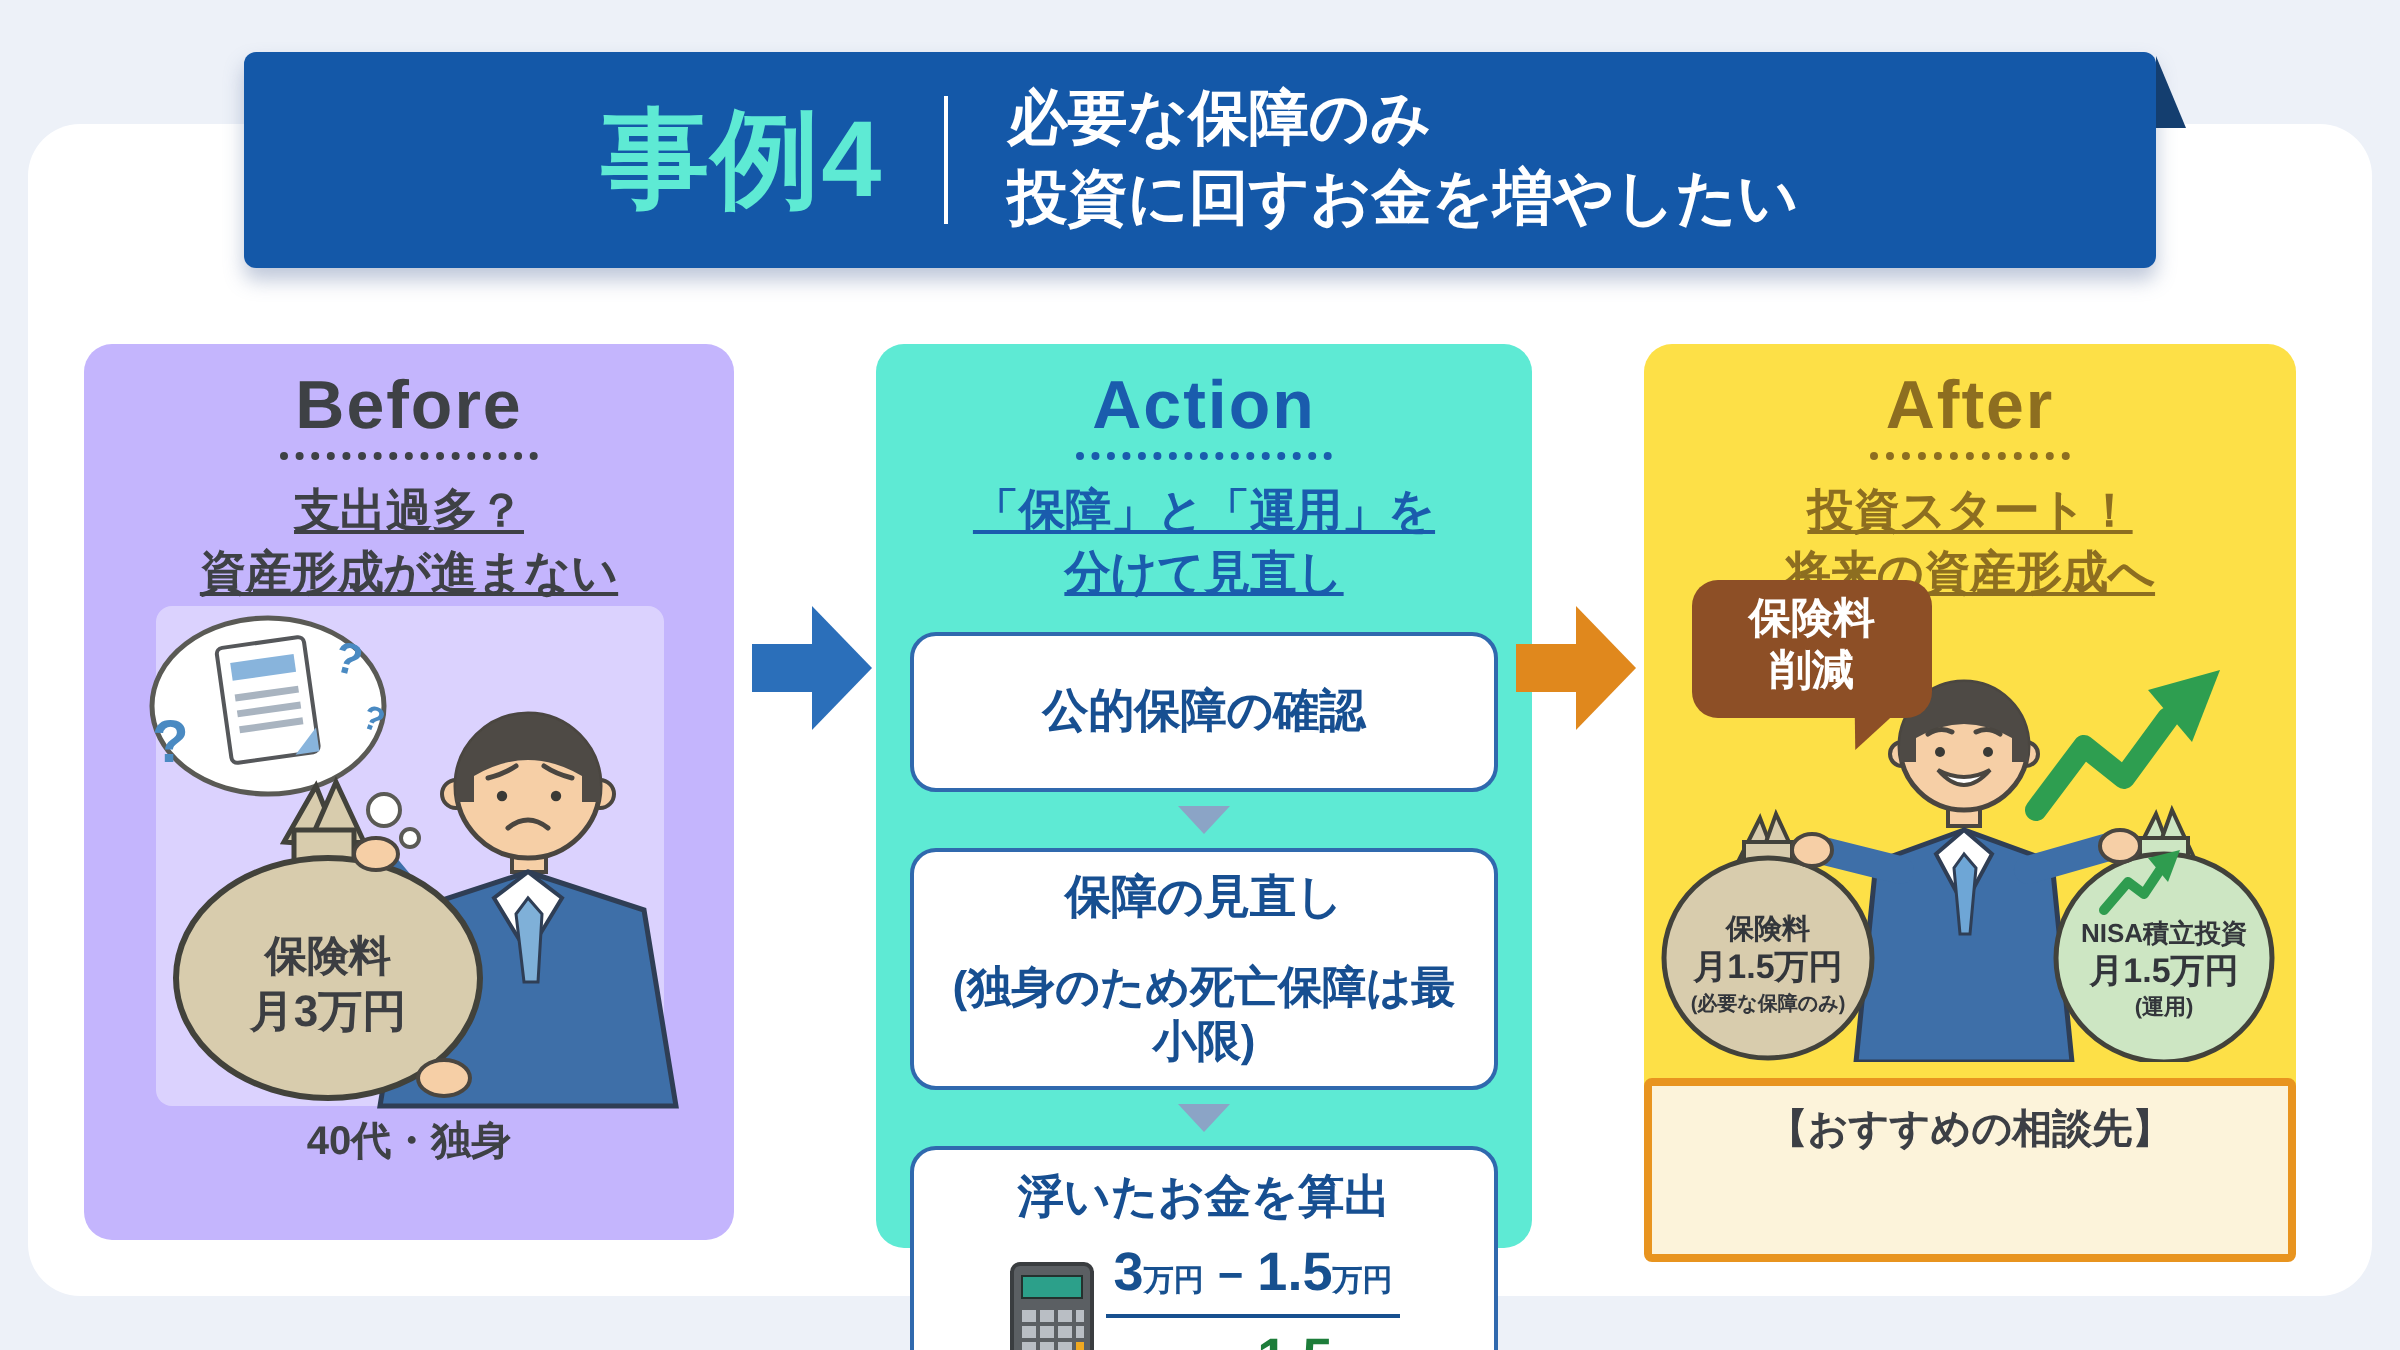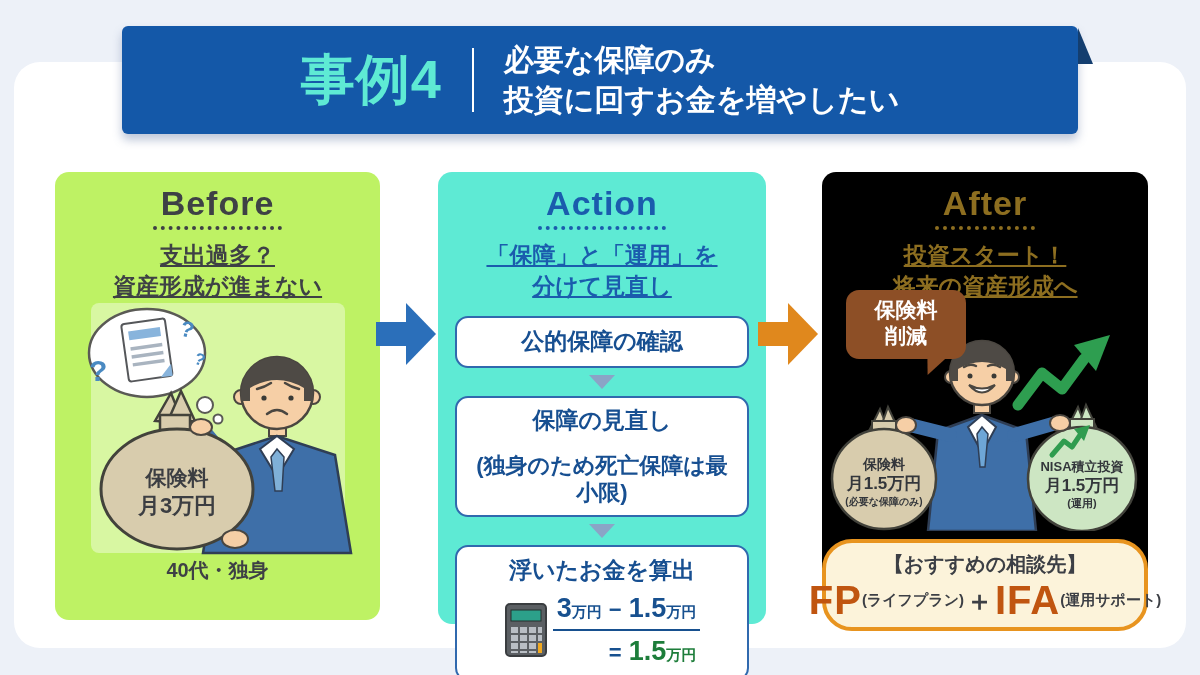--- a/index.html
+++ b/index.html
@@ -36,34 +36,34 @@
 
   
   .panel { position:absolute; top:172px; border-radius:14px; text-align:center; z-index:2; }
   .panel-title {
     display:inline-block; font-size:34px; font-weight:bold; line-height:1.1;
     border-bottom:4px dotted currentColor; padding:0 8px 4px; margin-top:13px;
     letter-spacing:1px;
   }
   .panel-sub { font-size:23px; font-weight:bold; line-height:1.32; margin-top:10px;text-decoration:underline; }
 
-  .before { left:55px;  width:325px; height:448px; background:#bef264; color:#3e4145; }
+  .before { left:42px;  width:325px; height:448px; background:#c4b5fd; color:#3e4145; }
   .action { left:438px; width:328px; height:452px; background:#5eead4; color:#1a5cad; }
-  .after  { left:822px; width:326px; height:414px; background:#000000; color:#8d6e20; }
+  .after  { left:822px; width:326px; height:414px; background:#fde047; color:#8d6e20; }
 
   .before-illu { display:block; margin:0 auto; }
   .before-caption { font-size:20px; font-weight:bold; color:#3e4145; margin-top:2px; }
 
   
   .steps { margin-top:15px; }
   .step-box {
     width:294px; margin:0 auto; background:#fff;
     border:2.5px solid #3069ae; border-radius:13px; color:#174f91;
   }
-  .step-box.s1 { padding:10px 0; }
+  .step-box.s1 { padding:24px 0; }
   .step-box.s2 { padding:9px 14px; }
   .step-box.s3 { padding:10px 0 12px; }
   .step-label { font-size:23px; font-weight:bold; line-height:1.2; }
   .step-note  { font-size:22px; font-weight:bold; line-height:1.2; margin-top:19px; }
   .tri {
     width:0; height:0; margin:7px auto;
     border-left:13px solid transparent; border-right:13px solid transparent;
     border-top:14px solid #8ba4c6;
   }
   .calc-row { display:flex; align-items:center; justify-content:center; gap:5px; margin-top:8px; }
@@ -93,21 +93,21 @@
   .after-illu { display:block; margin:2px auto 0; }
 
   
   .flow-arrow { position:absolute; top:303px; width:60px; height:62px; z-index:2; }
   .flow-arrow.blue   { left:376px; }
   .flow-arrow.orange { left:758px; }
 
   
   .rec-box {
     position:absolute; left:822px; top:539px; width:326px; height:92px;
-    background:#fcf3da; border:4px solid #e8941f; border-radius:30px;
+    background:#fcf3da; border:4px solid #e8941f; border-radius:4px;
     text-align:center; z-index:2; padding-top:8px;
   }
   .rec-heading { font-size:20px; font-weight:bold; color:#3c3f45; }
   .rec-line { margin-top:0; display:flex; align-items:center; justify-content:center; white-space:nowrap; }
   .rec-big  { font-size:40px; font-weight:bold; color:#c05510; letter-spacing:1px; }
   .rec-note { font-size:15px; font-weight:bold; color:#3c3f45; }
   .rec-plus { font-size:27px; font-weight:bold; color:#3c3f45; margin:0 2px; }
 
   svg text { font-family:"Liberation Sans","DejaVu Sans",sans-serif; }
 </style>
@@ -309,22 +309,15 @@
         <text x="260" y="168" font-size="13" font-weight="bold" fill="#33363b" text-anchor="middle">NISA積立投資</text>
         <text x="260" y="188" font-size="17" font-weight="bold" fill="#33363b" text-anchor="middle">月1.5万円</text>
         <text x="260" y="204" font-size="11" font-weight="bold" fill="#33363b" text-anchor="middle">(運用)</text>
         <ellipse cx="238" cy="120" rx="10" ry="8" fill="#f6cfa6" stroke="#4a4640" stroke-width="2"></ellipse>
       </g>
     </svg>
   </section>
 
   <aside class="rec-box">
     <div class="rec-heading">【おすすめの相談先】</div>
-    <div class="rec-line">
-      <span class="rec-big">FP</span>
-        <span class="rec-note">(ライフプラン)</span>
-        <span class="rec-plus">＋</span>
-        <span class="rec-big">IFA</span>
-        <span class="rec-note">(運用サポート)</span>
-    </div>
   </aside>
 
 </div>
 
 </body></html>

